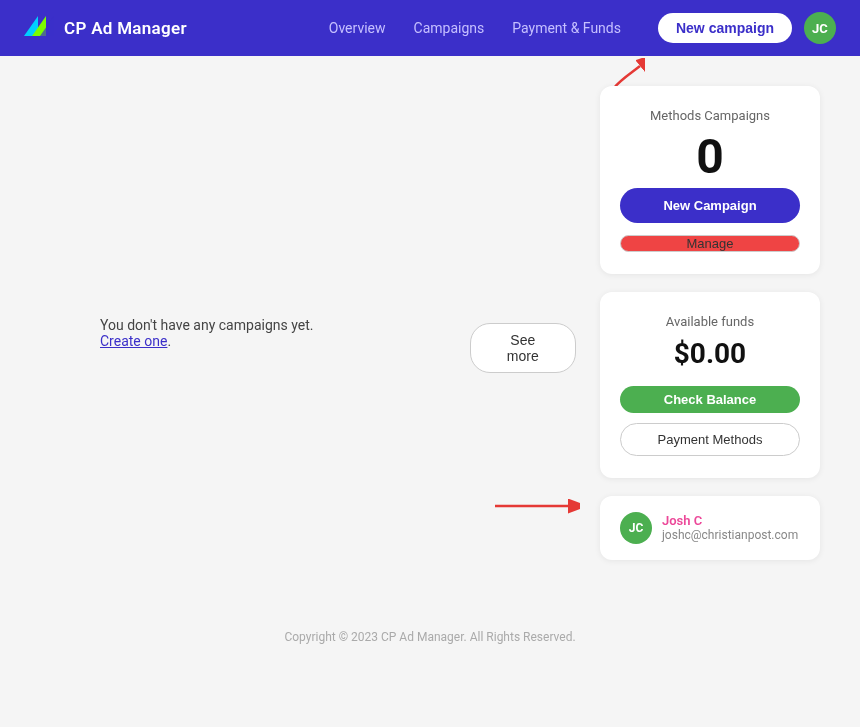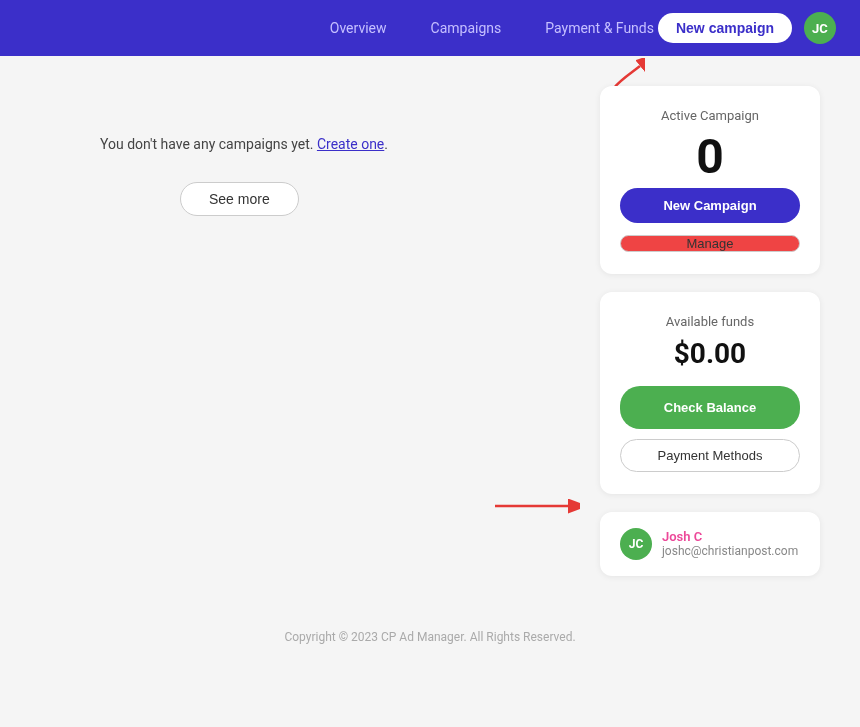--- a/index.html
+++ b/index.html
@@ -30,23 +30,23 @@
     }
     .logo-text {
       color: #fff;
       font-size: 17px;
       font-weight: 600;
       letter-spacing: 0.3px;
     }
     .nav {
       display: flex;
       align-items: center;
-      gap: 44px;
+      gap: 28px;
       margin-left: auto;
-      margin-right: 4px;
+      margin-right: 37px;
     }
     .nav-item {
       color: #c5bfff;
       font-size: 14px;
       cursor: pointer;
       text-decoration: none;
     }
     .new-campaign-btn {
       background: #fff;
       color: #3b2fc9;
@@ -77,22 +77,22 @@
       display: flex;
       padding: 30px 40px;
       gap: 24px;
       position: relative;
     }
 
     
     .left-content {
       flex: 1;
       display: flex;
-      flex-direction: column;
-      align-items: flex-start;
+      flex-direction: row;
+      align-items: center;
       padding-top: 50px;
     }
     .no-campaigns-text {
       font-size: 14px;
       color: #444;
       margin-bottom: 30px;
       margin-left: 60px;
     }
     .no-campaigns-text a {
       color: #3b2fc9;
@@ -175,21 +175,21 @@
       font-weight: 700;
       text-align: center;
       color: #111;
       margin-bottom: 16px;
     }
     .btn-check-balance {
       background: #4caf50;
       color: #fff;
       border: none;
       border-radius: 20px;
-      padding: 14px 0;
+      padding: 6px 0;
       width: 100%;
       font-size: 13px;
       font-weight: 600;
       cursor: pointer;
       margin-bottom: 10px;
     }
     .btn-payment-methods {
       background: #fff;
       color: #333;
       border: 1.5px solid #ccc;
@@ -247,20 +247,29 @@
       right: 0;
     }
 
     
     .red-arrow-svg { pointer-events: none; }
   </style>
 </head>
 <body>
 
 <div class="header">
+  <div class="logo-area">
+
+    <svg class="logo-icon" viewBox="0 0 32 32">
+      <polygon points="0,24 14,4 14,24" fill="#00cfff"></polygon>
+      <polygon points="8,24 22,4 22,24" fill="#7cfc00"></polygon>
+      <polygon points="16,24 30,4 30,24" fill="#3b2fc9" opacity="0.7"></polygon>
+    </svg>
+    <span class="logo-text">CP Ad Manager</span>
+  </div>
 
   <nav class="nav">
     <a class="nav-item">Overview</a>
     <a class="nav-item">Campaigns</a>
     <a class="nav-item">Payment &amp; Funds</a>
   </nav>
 
   <button class="new-campaign-btn">New campaign</button>
 
   <div class="avatar">JC</div>
@@ -292,21 +301,21 @@
       <p class="no-campaigns-text">
         <span>You don't have any campaigns yet.</span>
         <a>Create one</a>.
       </p>
       <button class="see-more-btn">See more</button>
     </div>
 
     <div class="right-sidebar">
 
       <div class="card">
-        <div class="card-title">Active Campaign</div>
+        <div class="card-title">Methods Campaigns</div>
         <div class="campaign-count">0</div>
         <button class="btn-new-campaign">New Campaign</button>
         <button class="btn-manage">Manage</button>
       </div>
 
       <div class="card">
         <div class="card-title">Available funds</div>
         <div class="funds-amount">$0.00</div>
         <button class="btn-check-balance">Check Balance</button>
         <button class="btn-payment-methods">Payment Methods</button>

